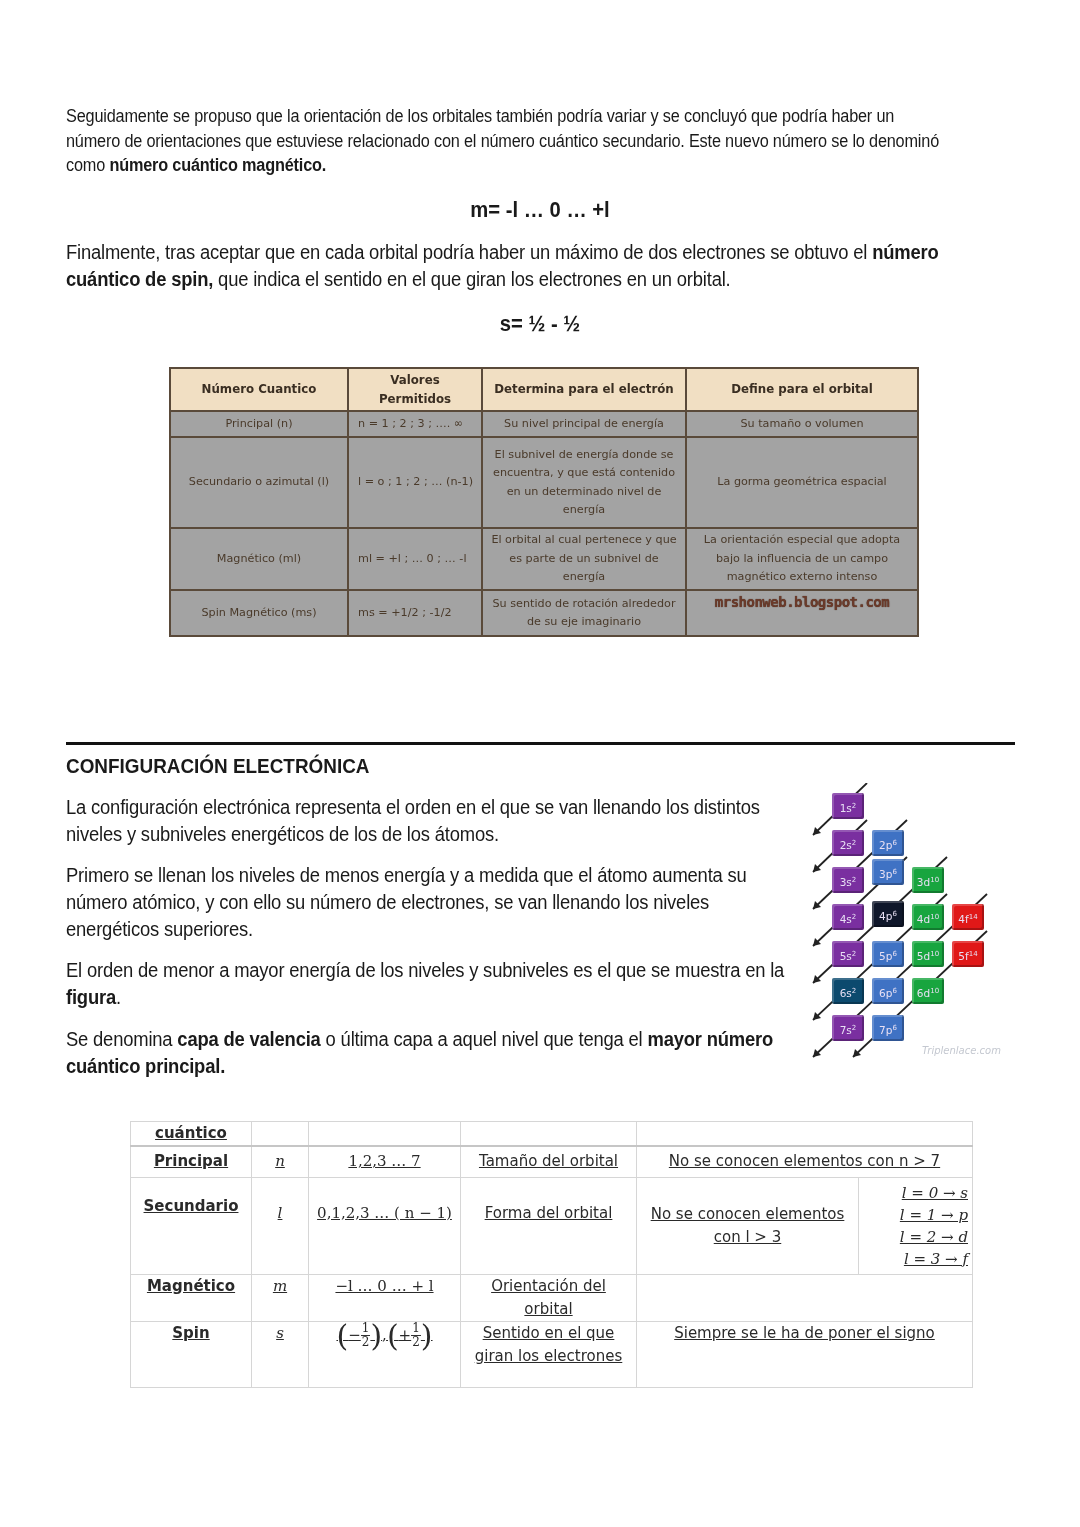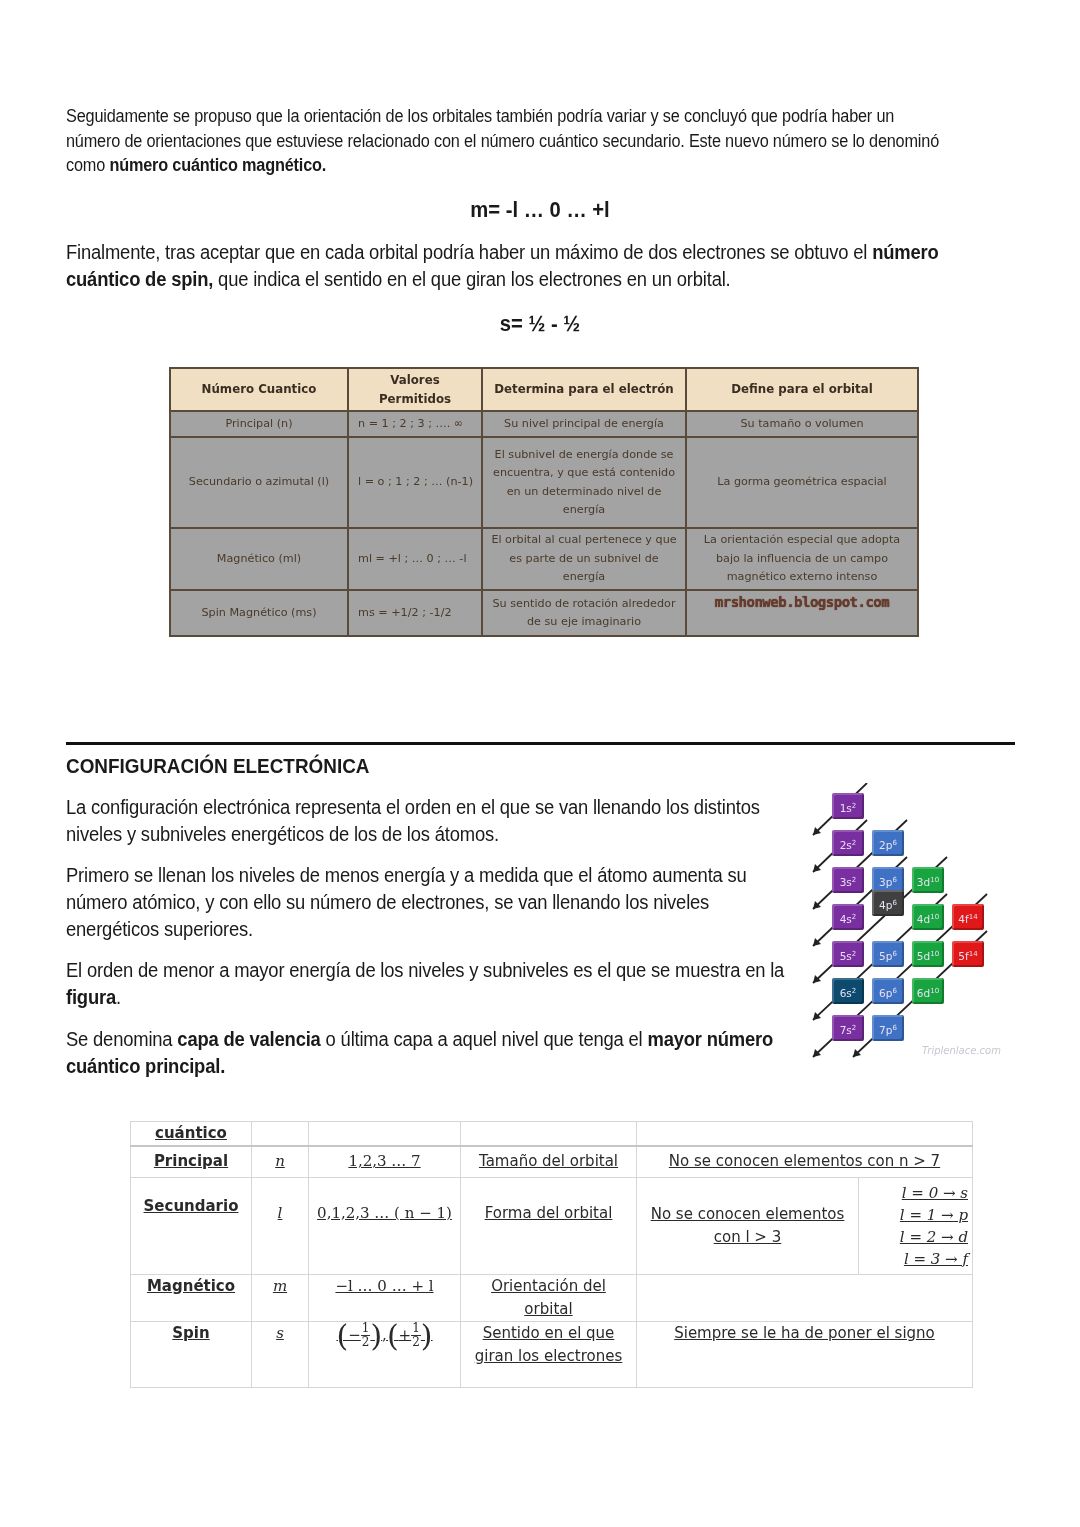--- a/index.html
+++ b/index.html
@@ -193,24 +193,24 @@
       <polygon points="8,237 10,229 16,235" fill="#222"></polygon>
       <line x1="182" y1="111" x2="8" y2="274" stroke="#222" stroke-width="1.8"></line>
       <polygon points="8,274 10,266 16,272" fill="#222"></polygon>
       <line x1="182" y1="148" x2="48" y2="274" stroke="#222" stroke-width="1.8"></line>
       <polygon points="48,274 50,266 56,272" fill="#222"></polygon>
     </svg>
 <div class="box" style="left: 27px; top: 10px; background: rgb(122, 47, 160);"><span>1s</span><sup>2</sup></div>
     <div class="box" style="left: 27px; top: 47px; background: rgb(122, 47, 160);"><span>2s</span><sup>2</sup></div>
     <div class="box" style="left: 67px; top: 47px; background: rgb(63, 114, 196);"><span>2p</span><sup>6</sup></div>
     <div class="box" style="left: 27px; top: 84px; background: rgb(122, 47, 160);"><span>3s</span><sup>2</sup></div>
-    <div class="box" style="left: 67px; top: 84px; background: rgb(63, 114, 196);"><span>3p</span><sup>6</sup></div>
+    <div class="box" style="left: 67px; top: 76px; background: rgb(63, 114, 196);"><span>3p</span><sup>6</sup></div>
     <div class="box" style="left: 107px; top: 84px; background: rgb(24, 165, 63);"><span>3d</span><sup>10</sup></div>
     <div class="box" style="left: 27px; top: 121px; background: rgb(122, 47, 160);"><span>4s</span><sup>2</sup></div>
-    <div class="box" style="left: 67px; top: 107px; background: #404040;"><span>4p</span><sup>6</sup></div>
+    <div class="box" style="left: 67px; top: 118px; background: #0f172a;"><span>4p</span><sup>6</sup></div>
     <div class="box" style="left: 107px; top: 121px; background: rgb(24, 165, 63);"><span>4d</span><sup>10</sup></div>
     <div class="box" style="left: 147px; top: 121px; background: rgb(224, 24, 24);"><span>4f</span><sup>14</sup></div>
     <div class="box" style="left: 27px; top: 158px; background: rgb(122, 47, 160);"><span>5s</span><sup>2</sup></div>
     <div class="box" style="left: 67px; top: 158px; background: rgb(63, 114, 196);"><span>5p</span><sup>6</sup></div>
     <div class="box" style="left: 107px; top: 158px; background: rgb(24, 165, 63);"><span>5d</span><sup>10</sup></div>
     <div class="box" style="left: 147px; top: 158px; background: rgb(224, 24, 24);"><span>5f</span><sup>14</sup></div>
     <div class="box" style="left: 27px; top: 195px; background: #0c4a6e;"><span>6s</span><sup>2</sup></div>
     <div class="box" style="left: 67px; top: 195px; background: rgb(63, 114, 196);"><span>6p</span><sup>6</sup></div>
     <div class="box" style="left: 107px; top: 195px; background: rgb(24, 165, 63);"><span>6d</span><sup>10</sup></div>
     <div class="box" style="left: 27px; top: 232px; background: rgb(122, 47, 160);"><span>7s</span><sup>2</sup></div>

